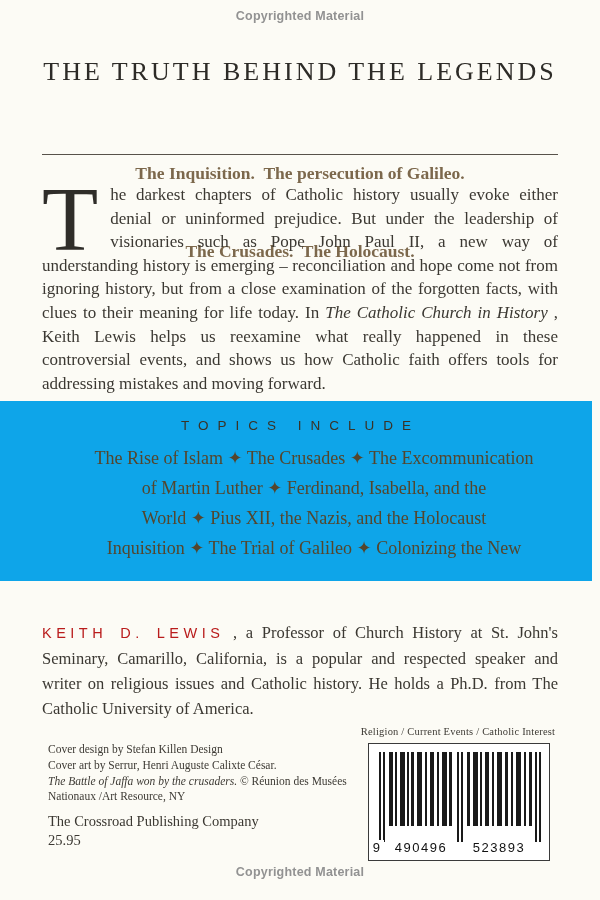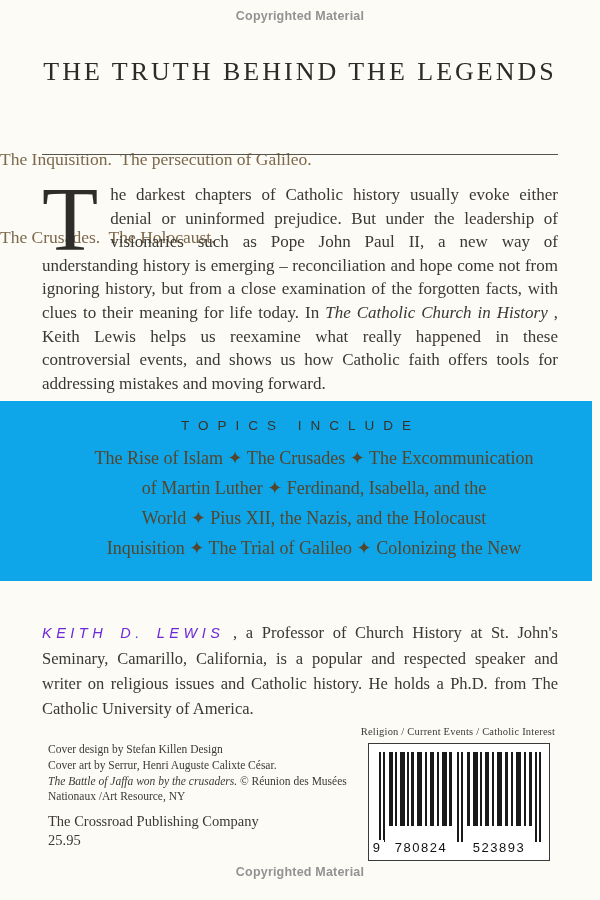--- a/index.html
+++ b/index.html
@@ -18,22 +18,22 @@
   .watermark.top { top:9px; }
   .watermark.bottom { top:865px; }
 
   
   .headline {
     position:absolute; top:40px; left:0; width:100%; text-align:center;
     font-size:26px; letter-spacing:3px; color:#2d2b27; font-weight:normal;
   }
 
   .subtitle {
-    position:absolute; top:94px; left:0; width:100%; 
-    font-size:17.5px; line-height:26px; color:#7c684c; white-space:pre-wrap;
+    position:absolute; top:108px; left:0; width:100%; text-align:center;
+    font-size:17.5px; line-height:26px; color:#7c684c; white-space:pre-wrap;font-weight:bold;
   }
 
   .divider {
     position:absolute; top:154px; left:42px; width:516px; height:1px;
     background:#57524a;
   }
 
   
   .synopsis {
     position:absolute; top:166px; left:42px; width:516px;
@@ -60,21 +60,21 @@
     text-align:center; font-size:18px; line-height:30px; color:#54462d;
   }
 
   
   .author-bio {
     position:absolute; top:603px; left:42px; width:516px;
     font-size:16.5px; line-height:25px; text-align:justify; color:#3b3832;
   }
   .author-name {
     font-family:"Liberation Sans", sans-serif;
-    font-size:14.5px; letter-spacing:4.5px; color:#6d28d9;font-style:italic;
+    font-size:14.5px; letter-spacing:4.5px; color:#b91c1c;
   }
 
   
   .credits {
     position:absolute; top:742px; left:48px; width:300px;
     font-size:11.5px; line-height:15.8px; color:#3d3a34;
   }
 
   
   .publisher {
@@ -189,20 +189,20 @@
             <rect x="142" y="0" width="2" height="74"></rect>
           <rect x="147" y="0" width="5" height="74"></rect>
             <rect x="155" y="0" width="2" height="74"></rect>
           <rect x="160" y="0" width="3" height="74"></rect>
 
           <rect x="166" y="0" width="2" height="90"></rect>
             <rect x="170" y="0" width="2" height="90"></rect>
         </g>
       </svg>
       <span class="bc-digit bc-lead">9</span>
-      <span class="bc-digit bc-left">780824</span>
+      <span class="bc-digit bc-left">490496</span>
       <span class="bc-digit bc-right">523893</span>
     </div>
   </div>
 
   <div class="watermark bottom">Copyrighted Material</div>
 
 </div>
 
 </body></html>

